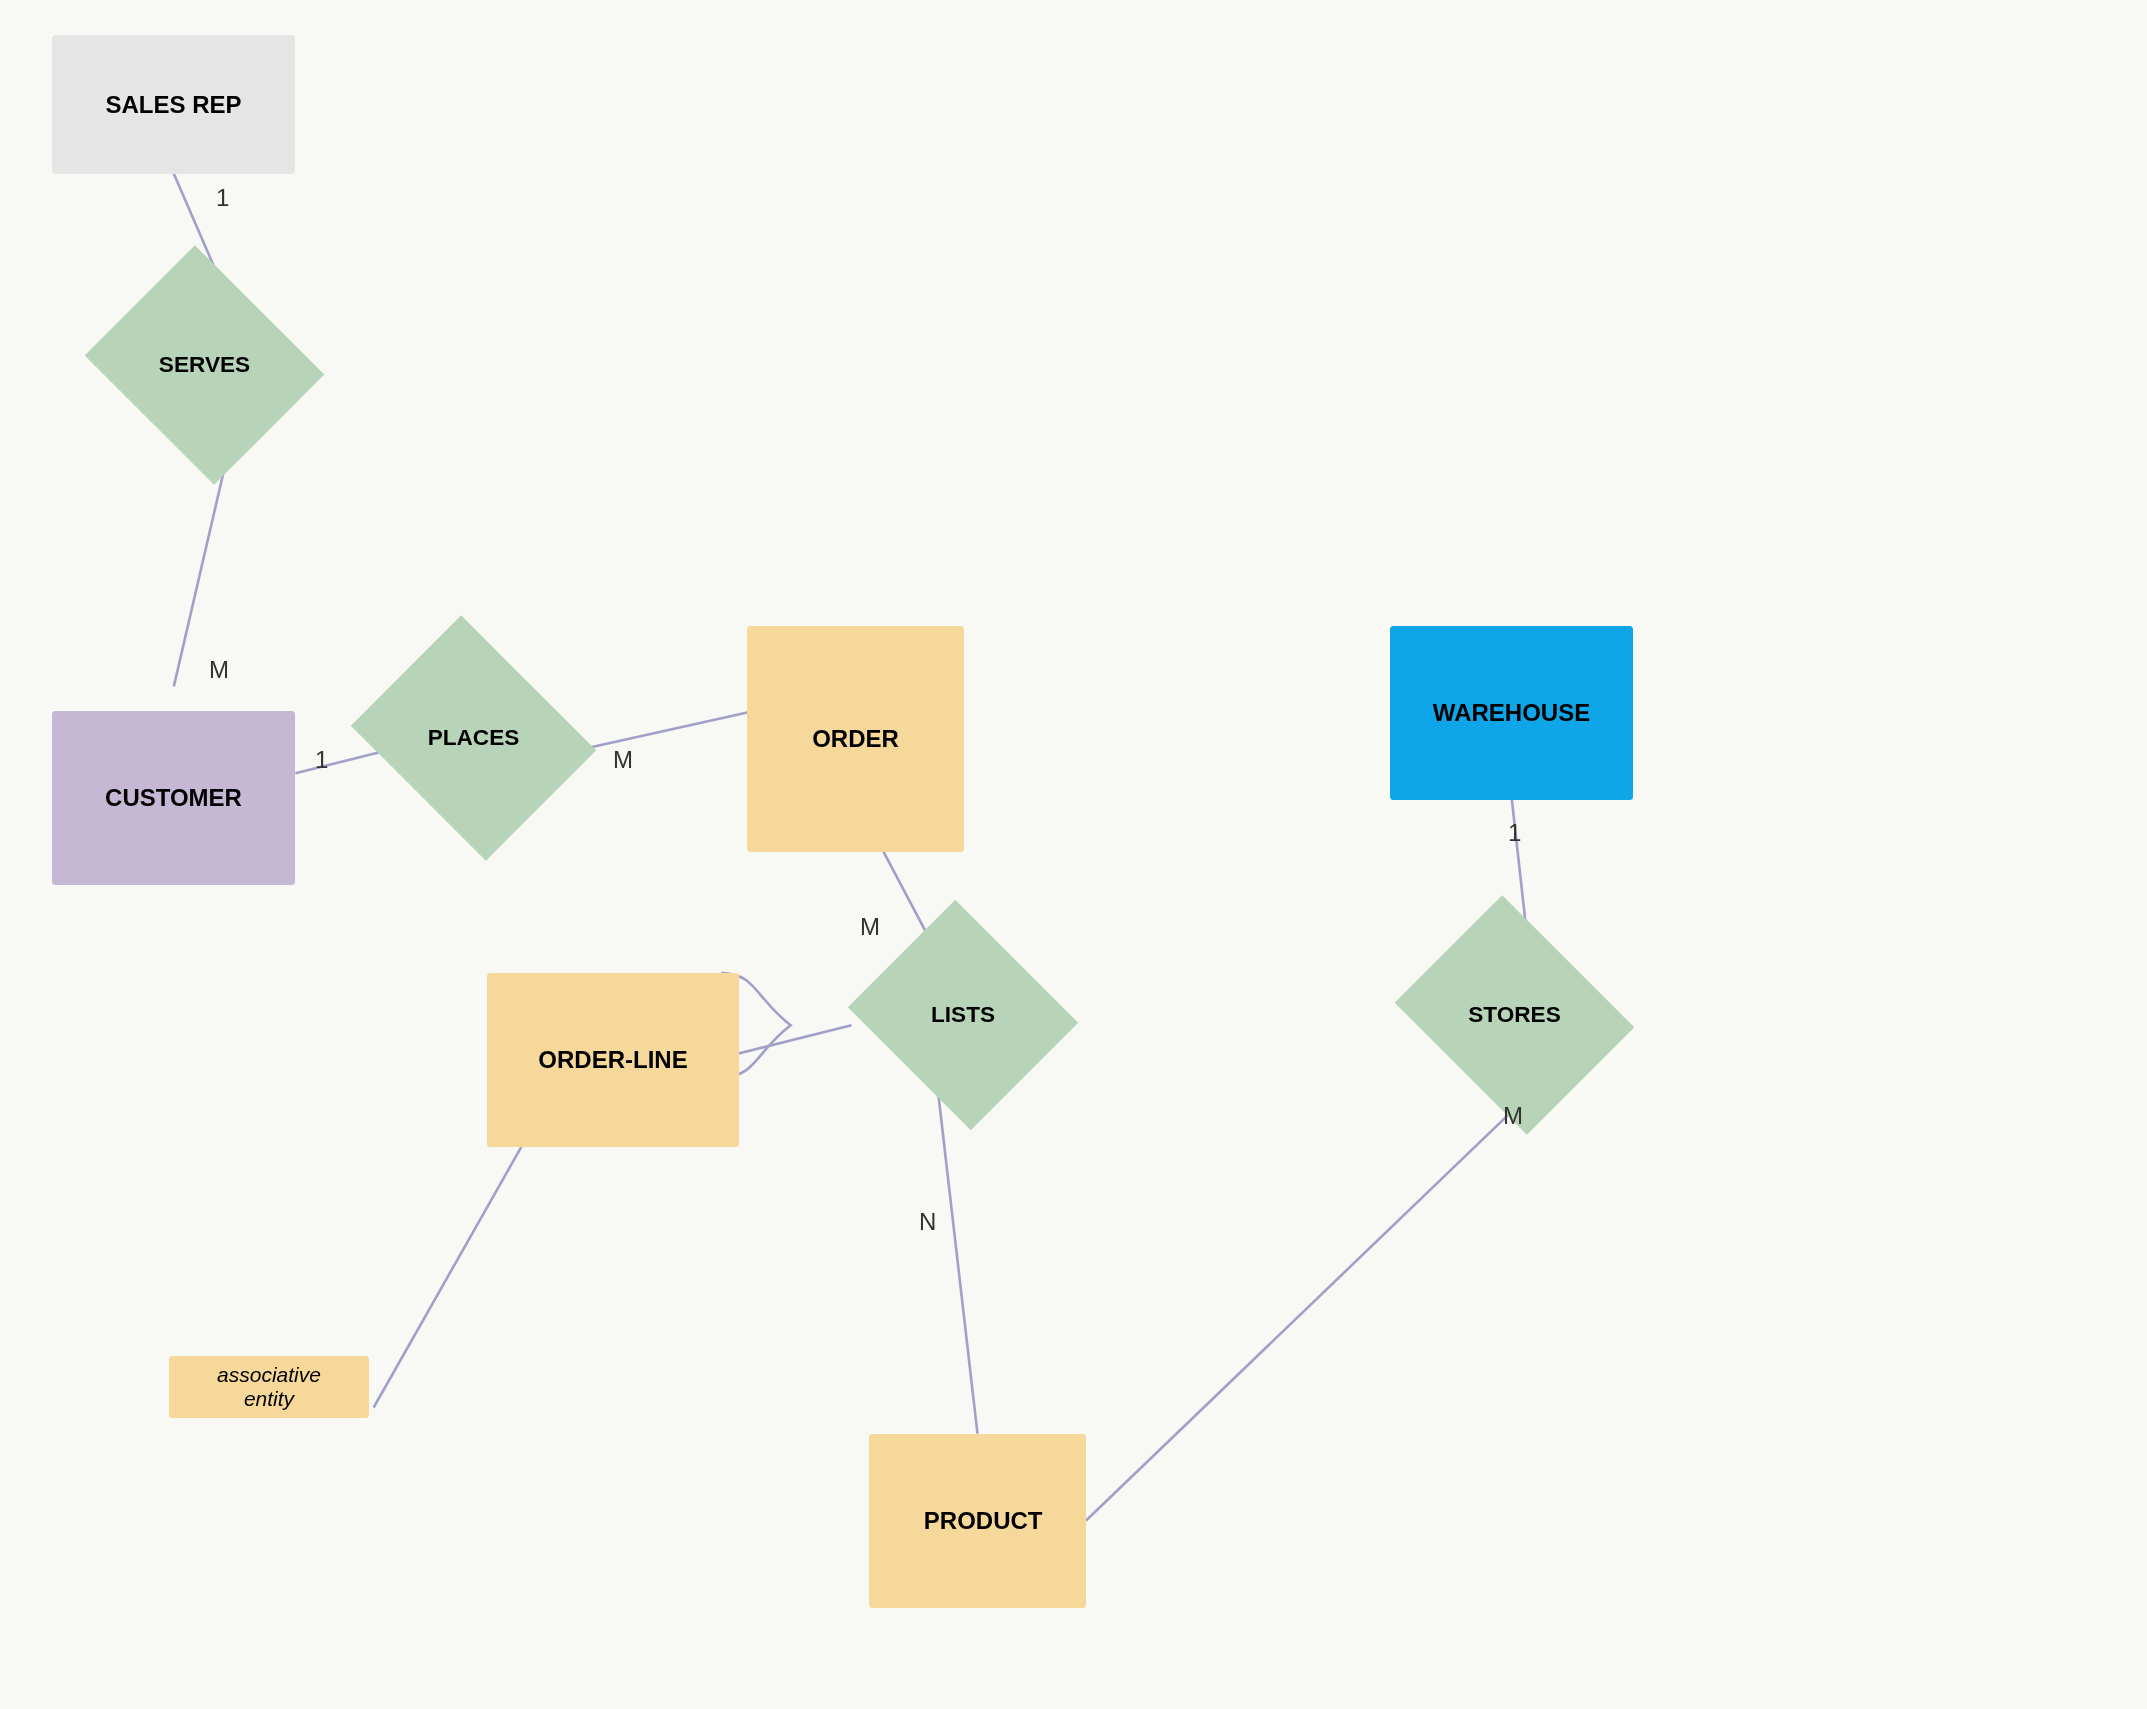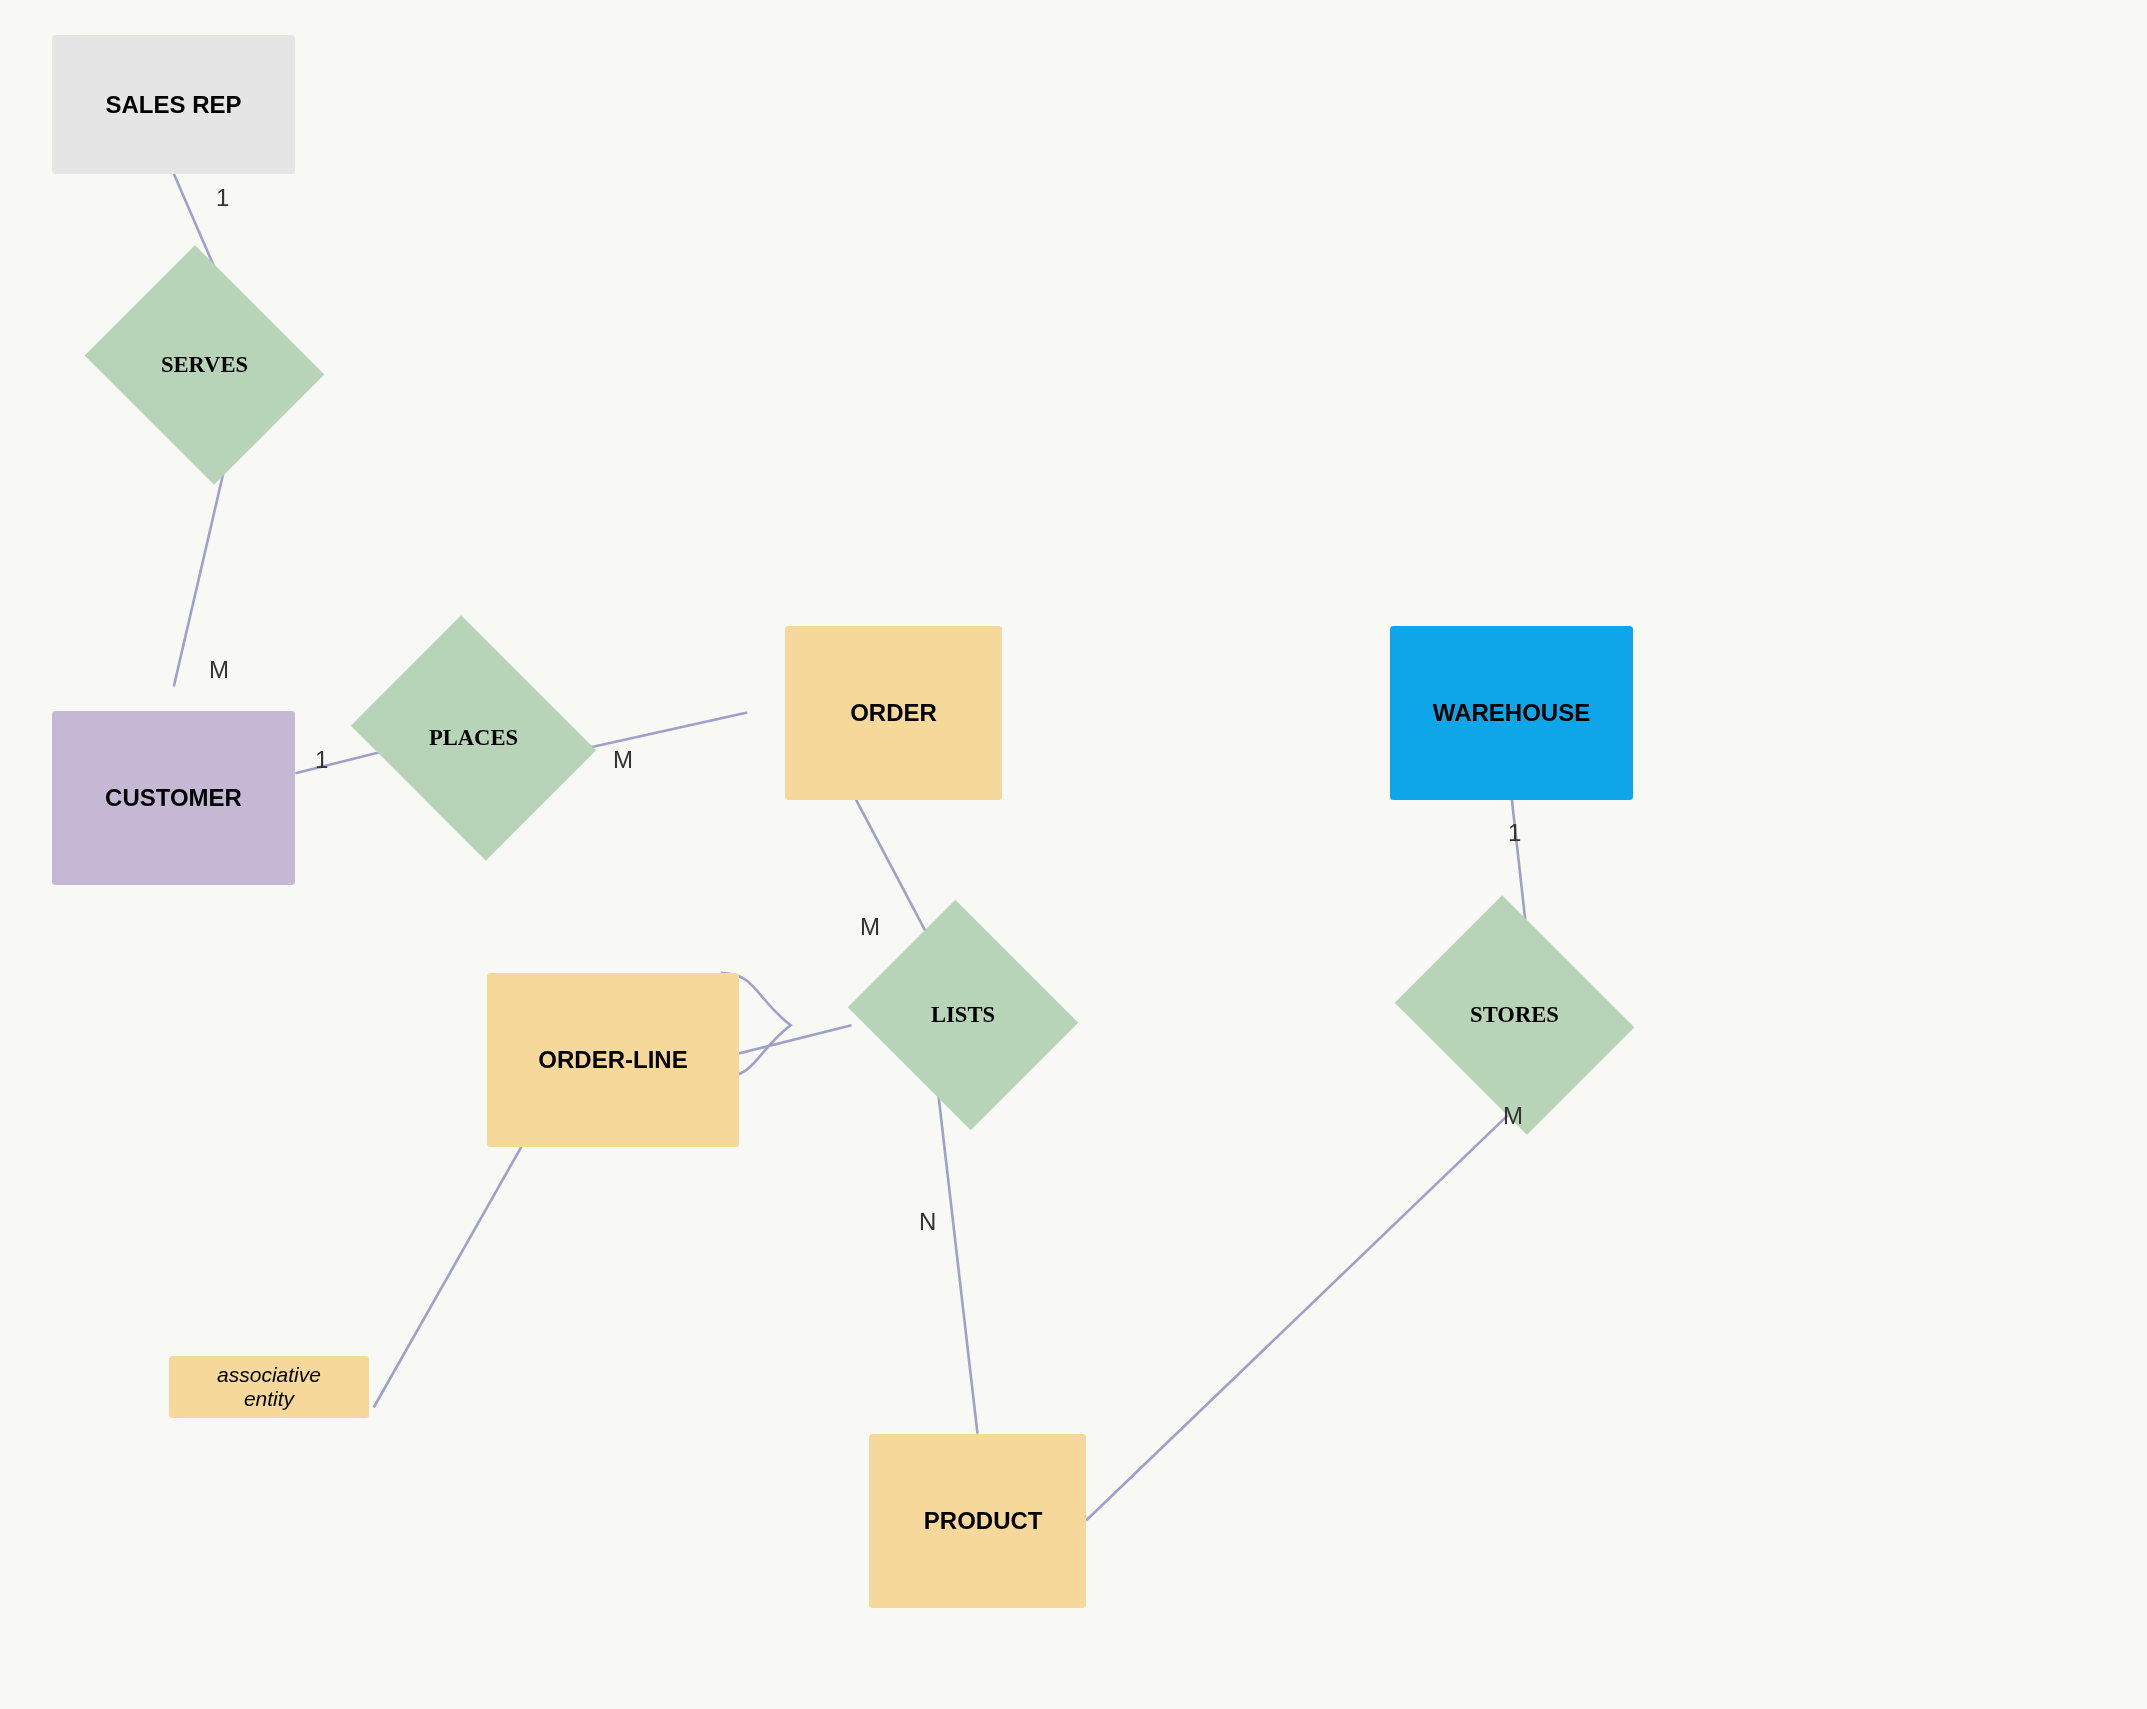--- a/index.html
+++ b/index.html
@@ -59,21 +59,20 @@
       background: #b8d4b8;
       transform: rotate(45deg);
       position: absolute;
     }
 
     .diamond-label {
       position: relative;
       z-index: 2;
       font-size: 22.6px;
       font-weight: bold;
-      font-family: Liberation Serif, serif;
     }
 
     .cardinality {
       position: absolute;
       font-size: 24px;
       font-weight: normal;
       color: #333;
     }
 
     .label-box {
@@ -130,21 +129,21 @@
 </svg>
 
 <div class="entity-box entity-blue" style="left:52px; top:35px; width:243px; height:139px;">
   <span>SALES REP</span>
 </div>
 
 <div class="entity-box entity-purple" style="left:52px; top:687px; width:243px; height:174px;margin-top:24px;">
   <span>CUSTOMER</span>
 </div>
 
-<div class="entity-box entity-orange" style="left:785px; top:626px; width:217px; height:174px;">
+<div class="entity-box entity-orange" style="left:747px; top:626px; width:217px; height:226px;">
   <span>ORDER</span>
 </div>
 
 <div class="entity-box entity-green" style="left:1390px; top:626px; width:243px; height:174px;">
   <span>WAREHOUSE</span>
 </div>
 
 <div class="entity-box entity-orange" style="left:487px; top:973px; width:252px; height:174px;">
   <span>ORDER-LINE</span>
 </div>

